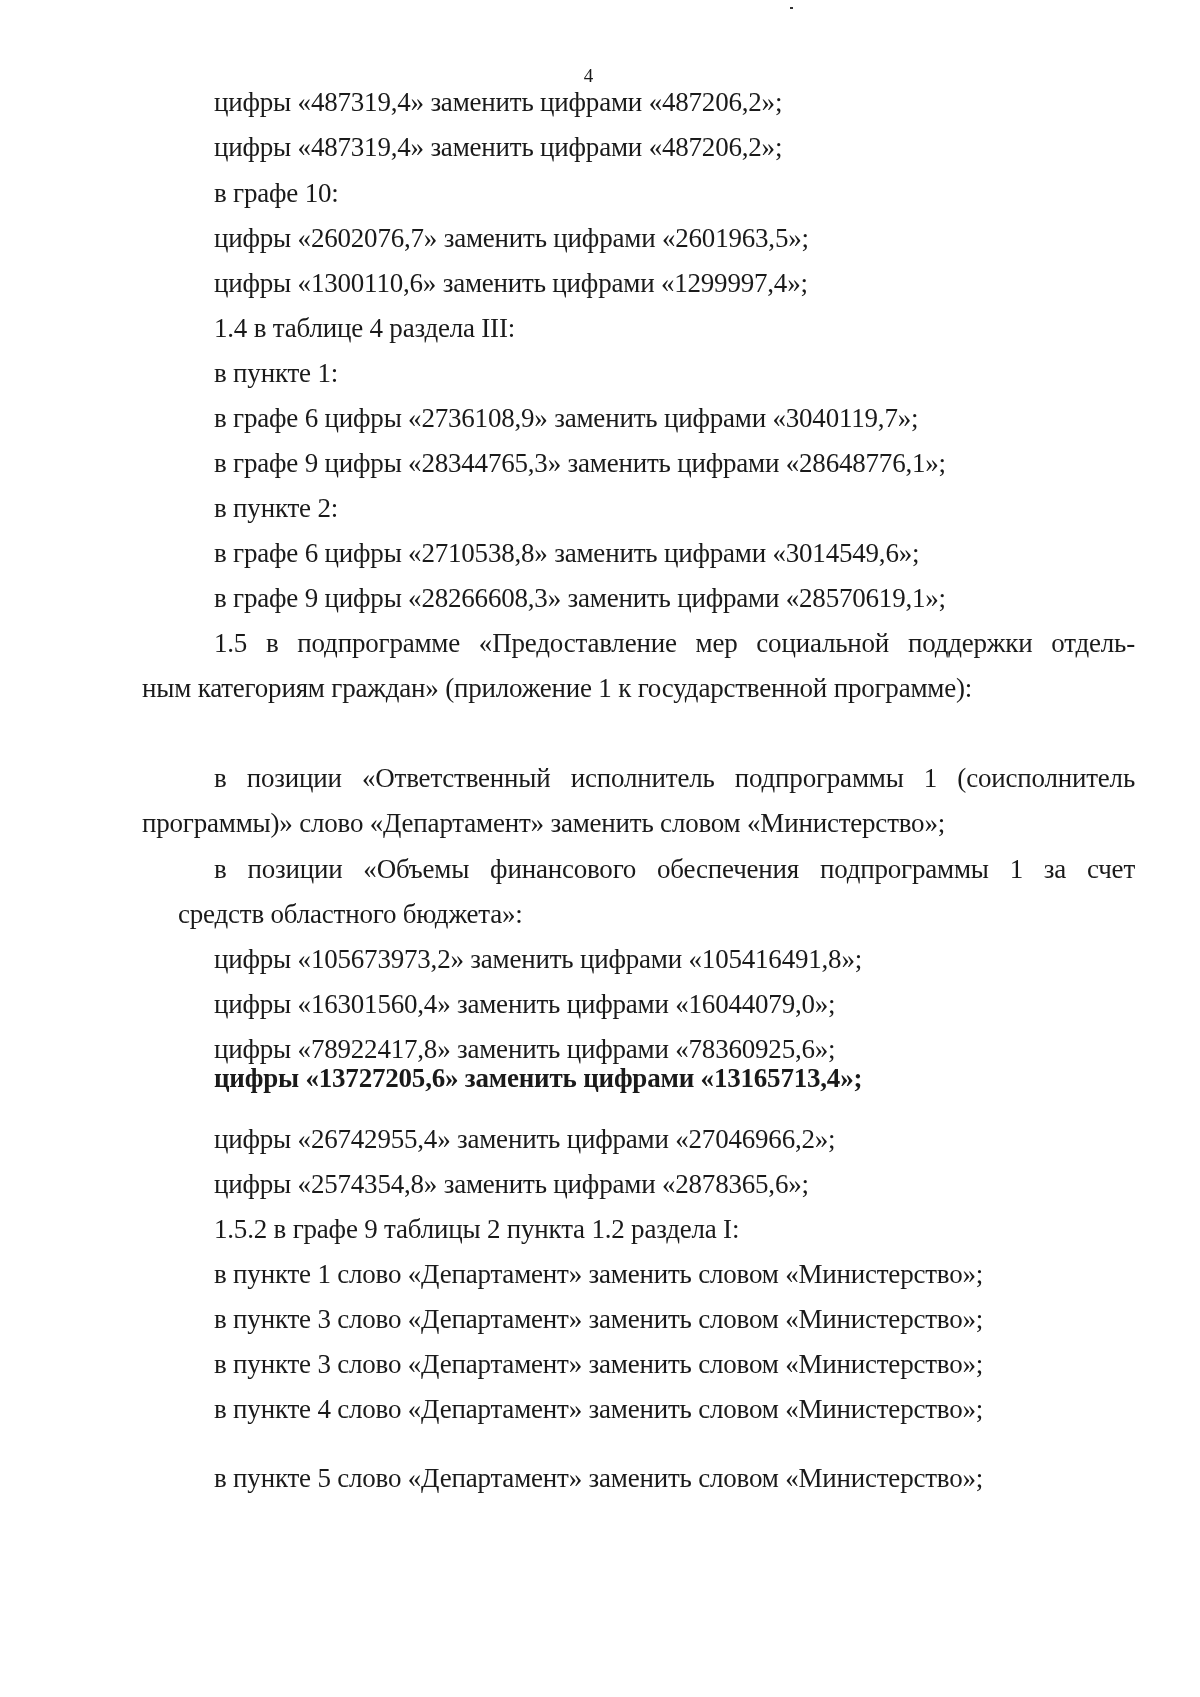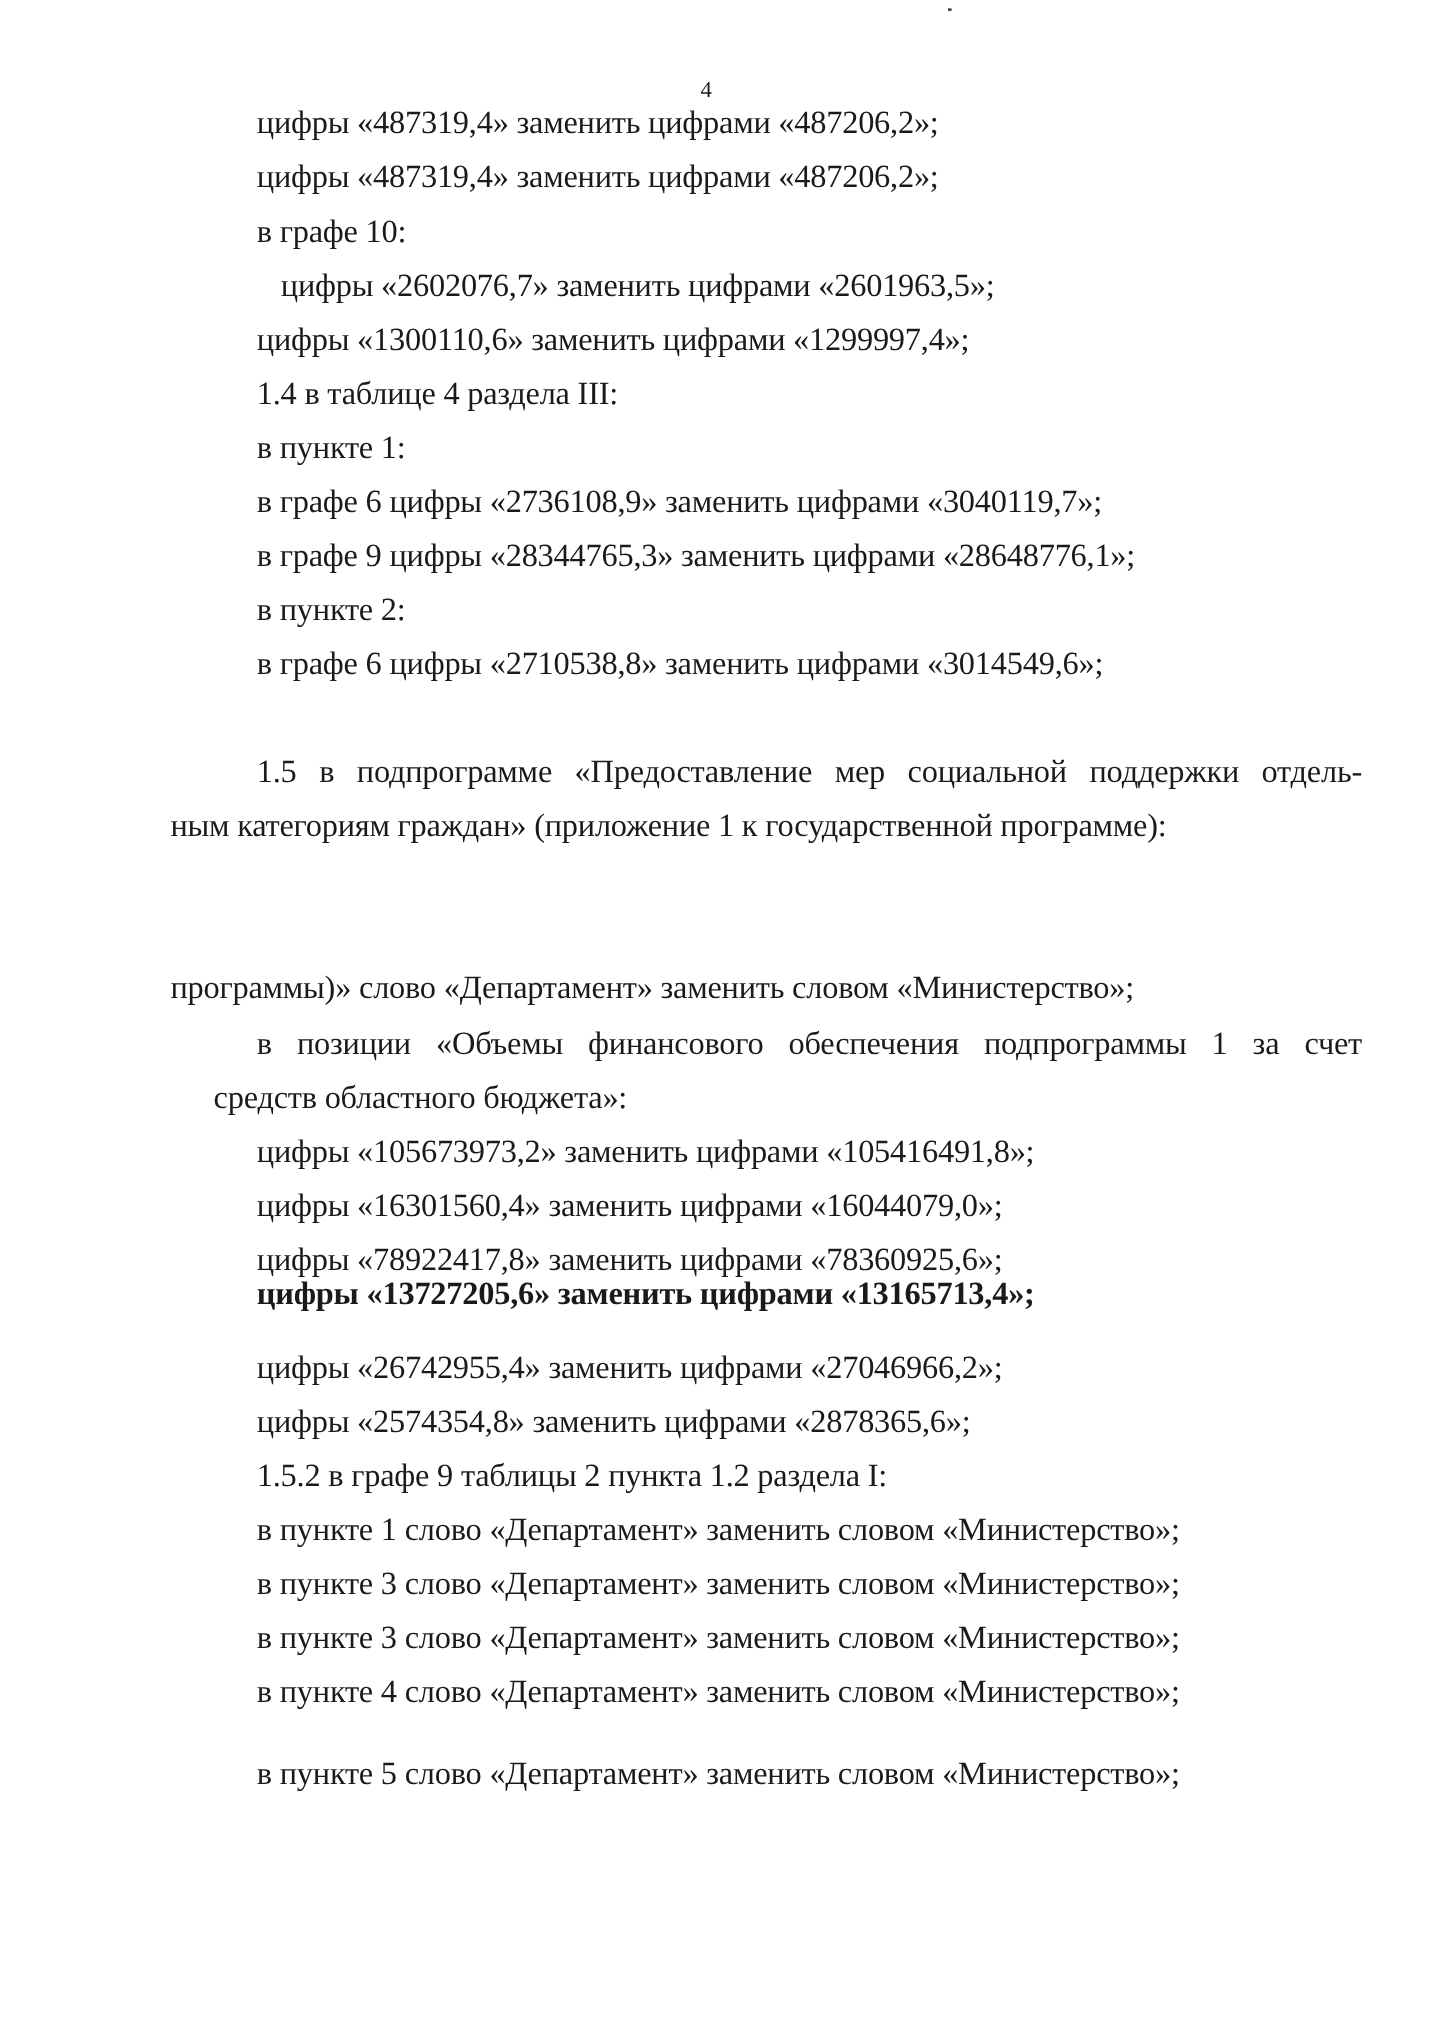--- a/index.html
+++ b/index.html
@@ -56,30 +56,32 @@
 
 <div class="page">
 
   <div class="artifact" style="left:790px;top:7px;width:3px;height:2px;"></div>
 
   <div class="page-number">4</div>
 
   <div class="line ind" style="top:86px;">цифры «487319,4» заменить цифрами «487206,2»;</div>
   <div class="line ind" style="top:131px;">цифры «487319,4» заменить цифрами «487206,2»;</div>
   <div class="line ind" style="top:177px;text-align:center;">в графе 10:</div>
-  <div class="line ind" style="top:222px;margin-left:20px;">цифры «2602076,7» заменить цифрами «2601963,5»;</div>
+  <div class="line ind" style="top:222px;">цифры «2602076,7» заменить цифрами «2601963,5»;</div>
   <div class="line ind" style="top:267px;">цифры «1300110,6» заменить цифрами «1299997,4»;</div>
   <div class="line ind" style="top:312px;">1.4 в таблице 4 раздела III:</div>
   <div class="line ind" style="top:357px;">в пункте 1:</div>
   <div class="line ind" style="top:402px;">в графе 6 цифры «2736108,9» заменить цифрами «3040119,7»;</div>
   <div class="line ind" style="top:447px;">в графе 9 цифры «28344765,3» заменить цифрами «28648776,1»;</div>
   <div class="line ind" style="top:492px;">в пункте 2:</div>
   <div class="line ind" style="top:537px;">в графе 6 цифры «2710538,8» заменить цифрами «3014549,6»;</div>
+  <div class="line ind" style="top:582px;">в графе 9 цифры «28266608,3» заменить цифрами «28570619,1»;</div>
   <div class="line just" style="top:627px;">1.5 в подпрограмме «Предоставление мер социальной поддержки отдель-</div>
   <div class="line flush" style="top:672px;">ным категориям граждан» (приложение 1 к государственной программе):</div>
+  <div class="line just" style="top:762px;">в позиции «Ответственный исполнитель подпрограммы 1 (соисполнитель</div>
   <div class="line flush" style="top:807px;">программы)» слово «Департамент» заменить словом «Министерство»;</div>
   <div class="line just" style="top:853px;">в позиции «Объемы финансового обеспечения подпрограммы 1 за счет</div>
   <div class="line flush" style="top:898px;margin-left:36px;">средств областного бюджета»:</div>
   <div class="line ind" style="top:943px;">цифры «105673973,2» заменить цифрами «105416491,8»;</div>
   <div class="line ind" style="top:988px;">цифры «16301560,4» заменить цифрами «16044079,0»;</div>
   <div class="line ind" style="top:1033px;">цифры «78922417,8» заменить цифрами «78360925,6»;</div>
   <div class="line ind" style="top:1062px;font-weight:bold;">цифры «13727205,6» заменить цифрами «13165713,4»;</div>
   <div class="line ind" style="top:1123px;">цифры «26742955,4» заменить цифрами «27046966,2»;</div>
   <div class="line ind" style="top:1168px;">цифры «2574354,8» заменить цифрами «2878365,6»;</div>
   <div class="line ind" style="top:1213px;">1.5.2 в графе 9 таблицы 2 пункта 1.2 раздела I:</div>

